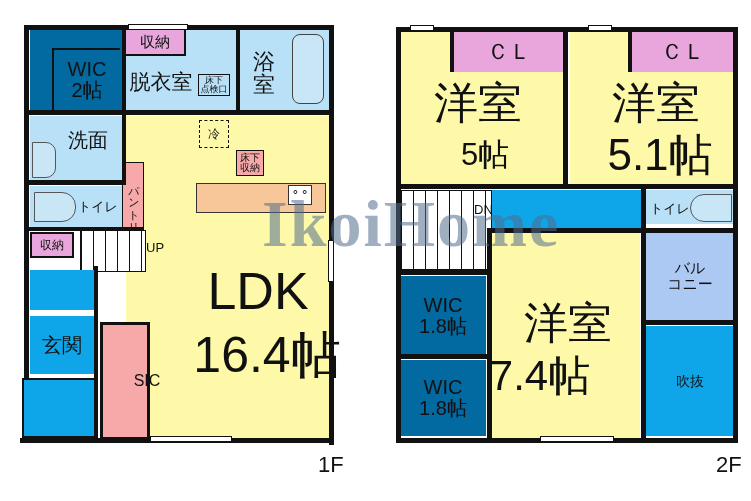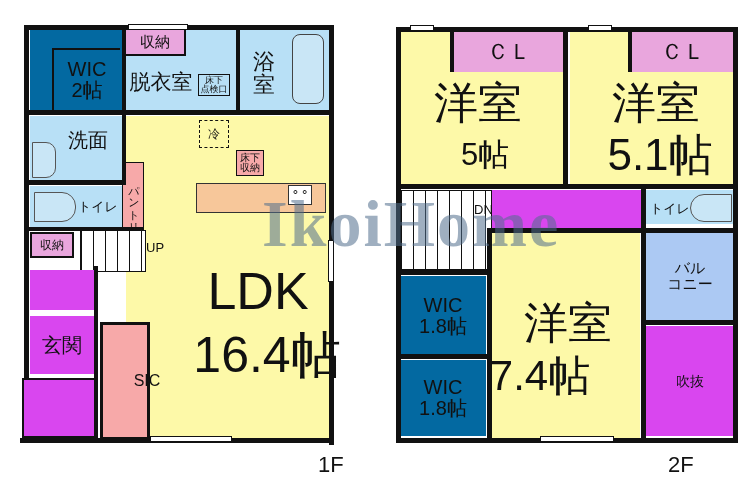--- a/index.html
+++ b/index.html
@@ -6,21 +6,21 @@
   body{width:751px;height:501px;position:relative;overflow:hidden;font-family:"DejaVu Sans","Liberation Sans",sans-serif;color:#111;}
   .abs{position:absolute;box-sizing:border-box;}
   .room{position:absolute;box-sizing:border-box;display:flex;align-items:center;justify-content:center;text-align:center;line-height:1.05;}
   .wall{position:absolute;background:#111;}
   .yellow{background:#fdf9a8;}
   .blue{background:#b8e0f6;}
   .pink{background:#0369a1;}
   .lilac{background:#e9a6dd;}
   .salmon{background:#f7a9a9;}
   .balc{background:#acc9f3;}
-  .white{background:#d946ef;}
+  .white{background:#0ea5e9;}
   .lbl{font-family:"Liberation Sans","DejaVu Sans",sans-serif;}
   .big{font-size:46px;}
   .xl{font-size:52px;margin-left:28px;}
   .med{font-size:22px;}
   .sm{font-size:15px;}
   .xs{font-size:12px;}
   .tiny{font-size:9px;line-height:1;}
   .win{position:absolute;background:#fff;border:1px solid #111;}
   .floorlabel{position:absolute;font-family:"Liberation Sans",sans-serif;font-size:22px;}
   .watermark{position:absolute;font-family:Liberation Serif, serif;font-weight:bold;font-size:66px;color:rgba(80,110,140,0.55);letter-spacing:2px;}
@@ -135,15 +135,15 @@
 <div class="wall" style="left:641px;top:184px;width:5px;height:258px;"></div>
 <div class="wall" style="left:490px;top:228px;width:248px;height:5px;"></div>
 <div class="wall" style="left:396px;top:270px;width:96px;height:5px;"></div>
 <div class="wall" style="left:487px;top:228px;width:5px;height:214px;"></div>
 <div class="wall" style="left:396px;top:354px;width:94px;height:5px;"></div>
 <div class="wall" style="left:641px;top:320px;width:97px;height:5px;"></div>
 <div class="win" style="left:540px;top:436px;width:72px;height:4px;"></div>
 <div class="win" style="left:410px;top:25px;width:22px;height:4px;"></div>
 <div class="win" style="left:588px;top:25px;width:22px;height:4px;"></div>
 
-<div class="floorlabel" style="left:668px;top:452px;">2F</div>
+<div class="floorlabel" style="left:716px;top:452px;">2F</div>
 
 <div class="watermark" style="left:262px;top:186px;">IkoiHome</div>
 
 </body></html>

